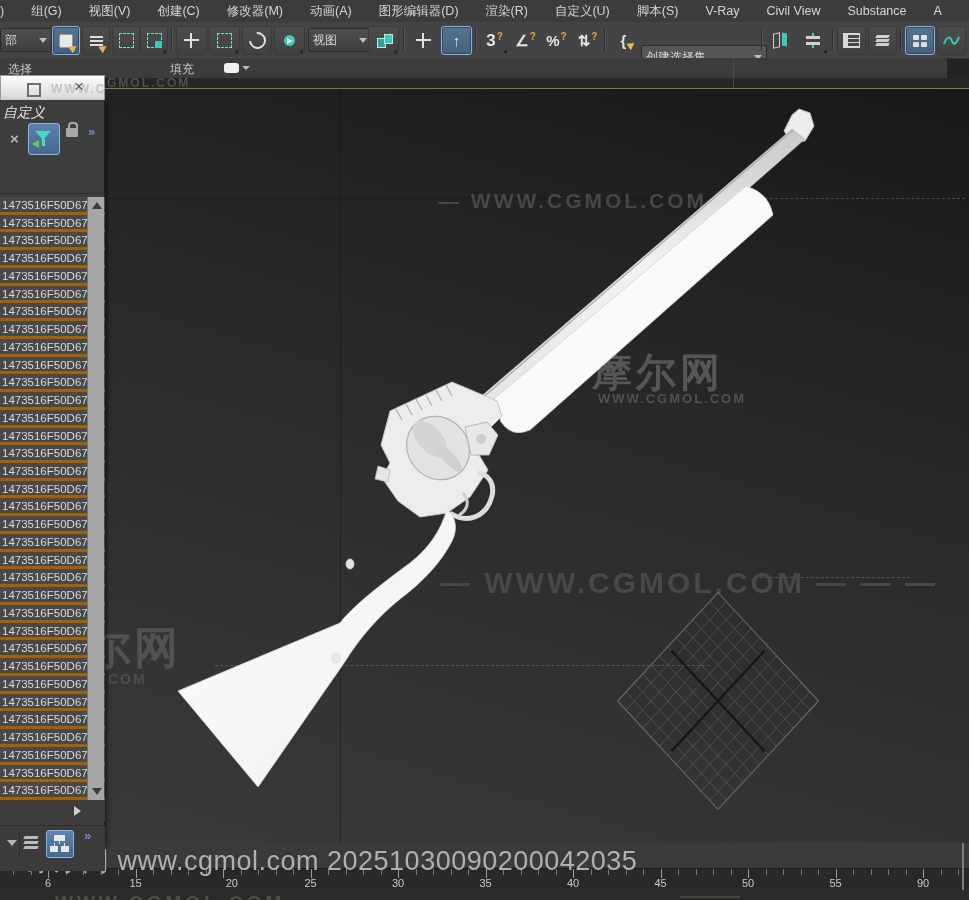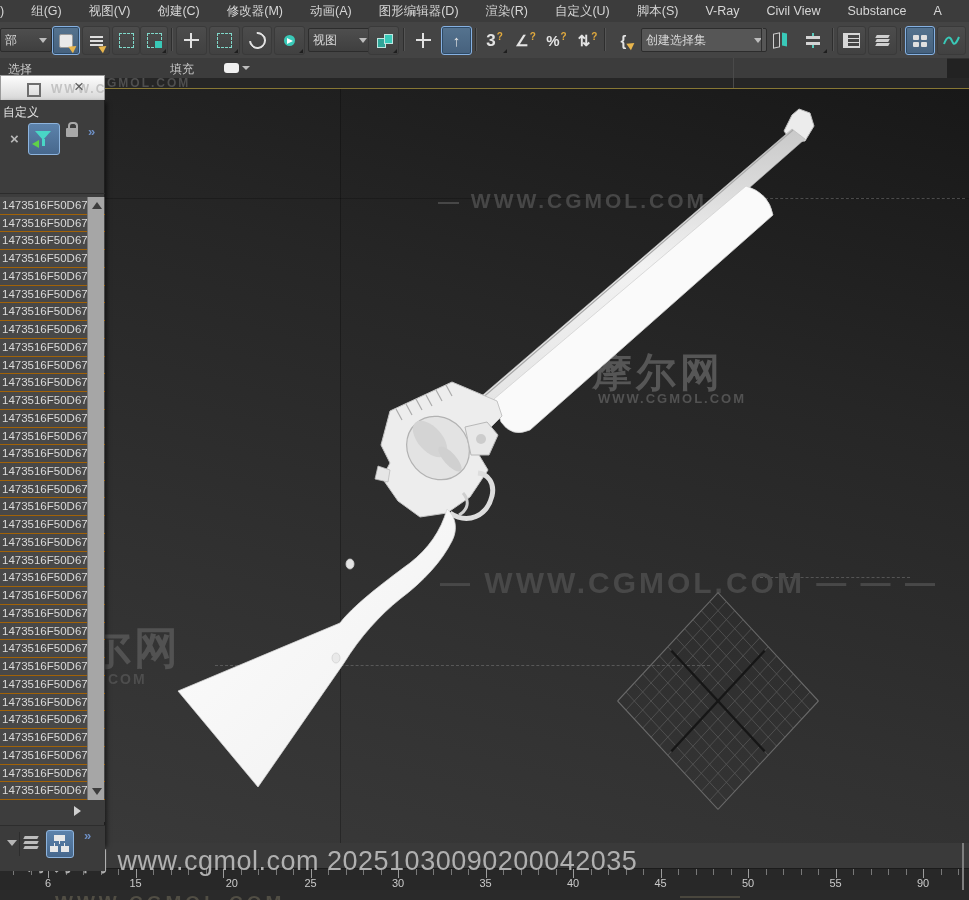--- a/index.html
+++ b/index.html
@@ -64,32 +64,32 @@
   .dashline{position:absolute;border-top:1px dashed rgba(120,120,120,0.55);}
   .wm{position:absolute;color:#4b4b4b;font-weight:bold;letter-spacing:3px;white-space:nowrap;}
   .wm-cn{position:absolute;color:#565656;font-weight:bold;white-space:nowrap;text-align:center;}
   
   .panel{left:0;top:75px;width:105px;height:770px;z-index:20;}
   .ptitle{position:absolute;left:0;top:0;width:105px;height:25px;background:linear-gradient(#fdfdfd,#d7d7d7);border:1px solid #9a9a9a;border-bottom:none;box-sizing:border-box;}
   .ptitle .minbox{position:absolute;left:26px;top:7px;width:10px;height:10px;border:2px solid #6e6e6e;}
   .ptitle .closex{position:absolute;left:73px;top:1px;font-size:17px;color:#5a5a5a;}
   .ptitle .wm2{position:absolute;left:50px;top:6px;color:#c3c3c3;font-size:12px;font-weight:bold;letter-spacing:2px;overflow:hidden;width:54px;}
   .pbody{position:absolute;left:0;top:25px;width:105px;height:745px;background:#3d3d3d;border-right:1px solid #1e1e1e;box-sizing:border-box;box-shadow:2px 2px 4px rgba(0,0,0,0.5);}
-  .pcustom{position:absolute;left:3px;top:4px;color:#e0e0e0;font-size:12px;}
+  .pcustom{position:absolute;left:3px;top:4px;color:#e0e0e0;font-size:14px;font-style:italic;}
   .ptools{position:absolute;left:0;top:22px;width:105px;height:36px;}
   .ptools .xg{position:absolute;left:10px;top:8px;color:#b8b8b8;font-size:15px;font-weight:bold;}
   .filterbtn{position:absolute;left:28px;top:1px;width:30px;height:30px;background:linear-gradient(#5c82ab,#47688d);border:1px solid #8db4de;border-radius:3px;}
   .funnel{position:absolute;left:6px;top:7px;width:0;height:0;border-left:8px solid transparent;border-right:8px solid transparent;border-top:9px solid #49d6c6;}
   .funnelStem{position:absolute;left:13px;top:15px;width:3px;height:7px;background:#49d6c6;}
   .funnelArrow{position:absolute;left:3px;top:16px;border-right:7px solid #5fd148;border-top:4px solid transparent;border-bottom:4px solid transparent;}
   .lock{position:absolute;left:66px;top:6px;width:12px;height:9px;background:#a9a9a9;border-radius:1px;}
   .lock::before{content:"";position:absolute;left:2px;top:-6px;width:6px;height:6px;border:2px solid #a9a9a9;border-bottom:none;border-radius:4px 4px 0 0;}
   .chev{color:#6d8fc4;font-size:13px;font-weight:bold;letter-spacing:-1px;}
   .plist{position:absolute;left:0;top:97px;width:105px;height:603px;overflow:hidden;background:#454545;}
-  .plist .row{height:17.74px;line-height:17.74px;color:#dadada;font-size:11.5px;padding-left:2px;background:#484848;border-bottom:1px solid #a16207;box-sizing:border-box;white-space:nowrap;}
+  .plist .row{height:17.74px;line-height:17.74px;color:#dadada;font-size:11.5px;padding-left:2px;background:#484848;border-bottom:3px solid #a16207;box-sizing:border-box;white-space:nowrap;}
   .vscroll{position:absolute;left:87px;top:97px;width:16px;height:603px;background:#a6a6a6;border-left:1px solid #777;}
   .varrow{position:absolute;left:4px;width:0;height:0;border-left:5px solid transparent;border-right:5px solid transparent;}
   .hscrollzone{position:absolute;left:0;top:700px;width:105px;height:22px;background:#3d3d3d;}
   .harrow{position:absolute;left:74px;top:6px;width:0;height:0;border-top:5px solid transparent;border-bottom:5px solid transparent;border-left:7px solid #cfcfcf;}
   .pfoot{position:absolute;left:0;top:725px;width:105px;height:45px;background:#3b3b3b;border-top:1px solid #2d2d2d;}
   .pfoot .caret{position:absolute;left:7px;top:14px;width:0;height:0;border-left:5px solid transparent;border-right:5px solid transparent;border-top:6px solid #b5b5b5;}
   .pfoot .layers{position:absolute;left:24px;top:8px;}
   .pfoot .layers div{width:14px;height:3px;background:#bcbcbc;margin:2px 0;transform:skewX(-26deg);}
   .hierbtn{position:absolute;left:46px;top:4px;width:26px;height:26px;background:linear-gradient(#5c82ab,#47688d);border:1px solid #8db4de;border-radius:3px;}
   .hierbtn .topbox{position:absolute;left:7px;top:4px;width:11px;height:6px;background:#e8e8e8;}
@@ -197,21 +197,21 @@
   </div>
   <div class="btn" style="left:573px;width:27px;border-color:transparent;background:none;">
     <span class="glyph">⇅</span>
       <span class="q">?</span>
   </div>
   <div class="sep" style="left:604px;"></div>
   <div class="btn" style="left:608px;width:29px;border-color:transparent;background:none;">
     <span class="glyph">{</span>
     <div class="cursorTri" style="border-left-color:#e9b64d;right:3px;bottom:5px;"></div>
   </div>
-  <div class="dd" style="left:641px;width:116px;background:#565656;">
+  <div class="dd" style="left:641px;width:116px;background:#565656;margin-top:17px;">
     <span>创建选择集</span>
     <span class="caret"></span>
   </div>
   <div class="sep" style="left:761px;"></div>
   <div class="btn" style="left:765px;width:28px;border-color:transparent;background:none;">
     <div class="mirrorIcon">
         <div class="l"></div>
         <div class="r"></div>
       </div>
   </div>

